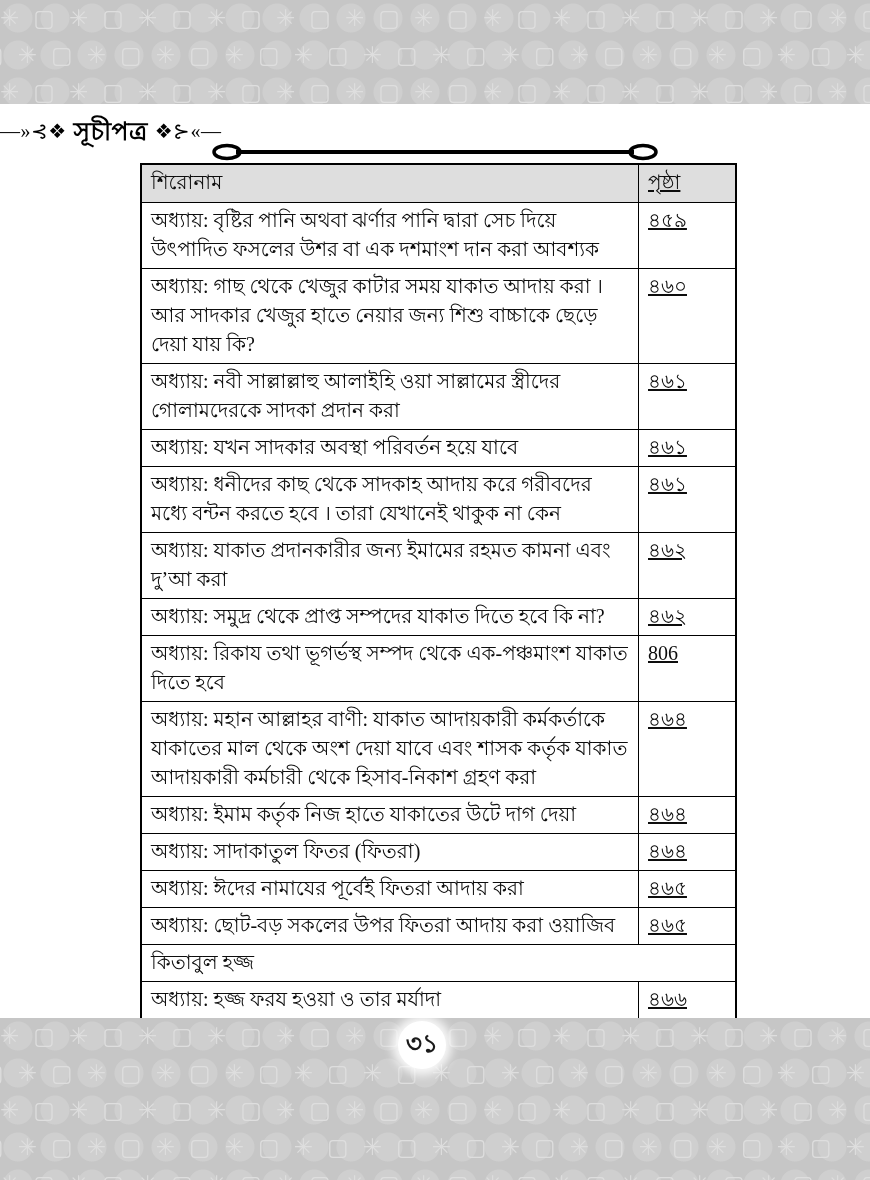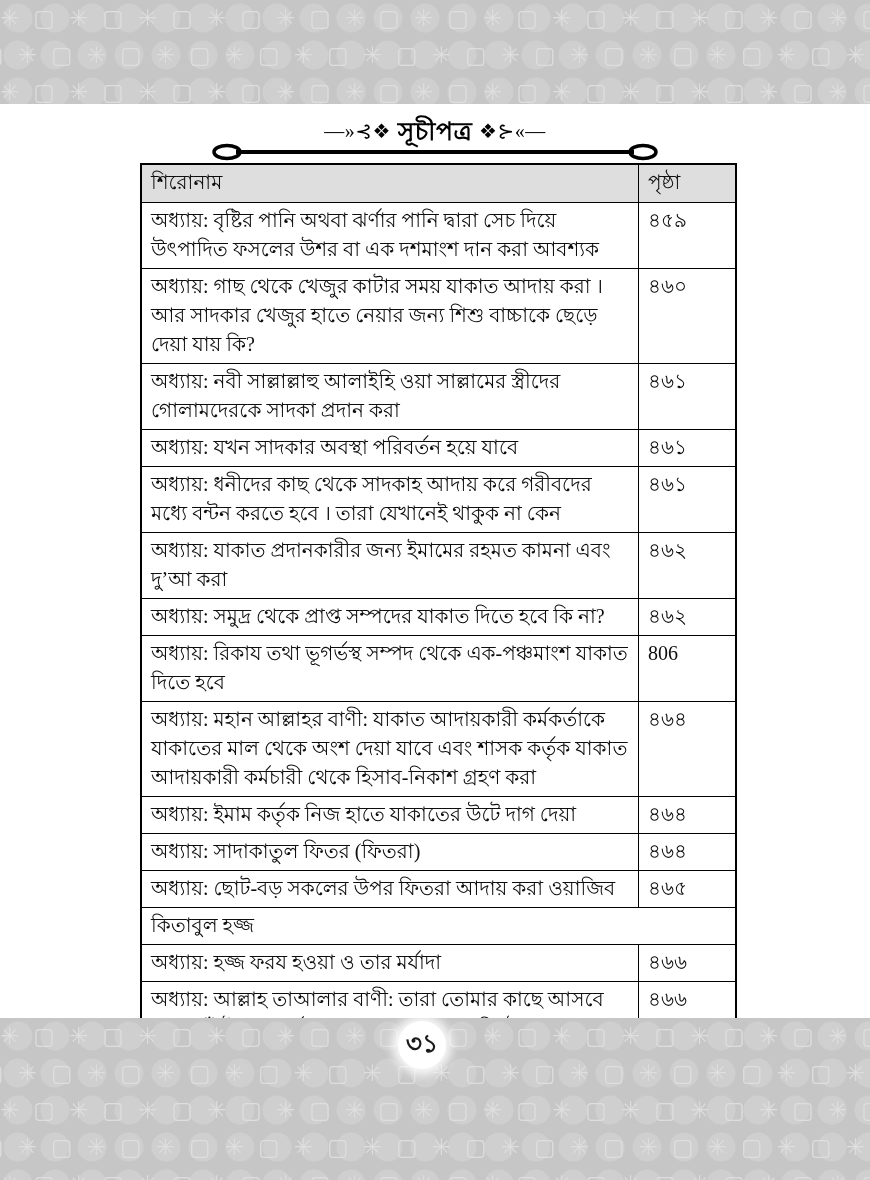--- a/index.html
+++ b/index.html
@@ -33,21 +33,21 @@
     position:absolute;left:398px;top:1021px;
     width:48px;height:48px;border-radius:50%;
     background:#ffffff;
     display:flex;align-items:center;justify-content:center;
     font-size:25px;font-weight:bold;color:#1a1a1a;
     box-shadow:0 0 10px 6px rgba(255,255,255,.85);
   }
   
   .title-row{
     position:absolute;top:112px;left:0;width:870px;
-    text-align:center;font-size:25px;font-weight:bold;color:#000;
+    font-size:25px;font-weight:bold;color:#000;
     letter-spacing:.5px;
   }
   .flourish{font-size:20px;font-weight:normal;position:relative;top:-2px;color:#000;}
   .divider-svg{position:absolute;top:142px;left:212px;}
   
   table.toc{
     position:absolute;left:140px;top:163px;width:597px;
     border-collapse:collapse;
     border:2.5px solid #000;
     table-layout:fixed;
@@ -55,21 +55,21 @@
   table.toc td, table.toc th{
     border:1.6px solid #000;
     padding:3px 9px 4px 9px;
     font-size:20px;line-height:29px;
     text-align:left;vertical-align:top;font-weight:normal;margin-left:10px;
   }
   table.toc th{
     background:#dedede;height:30px;
   }
   th.page-col, td.page-cell{
-    width:78px;text-align:right;padding-right:13px;white-space:nowrap;
+    width:78px;text-align:right;padding-right:13px;white-space:nowrap;text-decoration:underline;
   }
   td.section-cell{
     text-align:center;font-weight:bold;font-size:21px;padding:4px 0 5px 0;
   }
 </style>
 </head>
 <body>
 
 <div class="page">
 
@@ -137,20 +137,24 @@
         </tr>
         <tr>
           <td>অধ্যায়: ইমাম কর্তৃক নিজ হাতে যাকাতের উটে দাগ দেয়া</td>
           <td class="page-cell">৪৬৪</td>
         </tr>
         <tr>
           <td>অধ্যায়: সাদাকাতুল ফিতর (ফিতরা)</td>
           <td class="page-cell">৪৬৪</td>
         </tr>
         <tr>
+          <td>অধ্যায়: ঈদের নামাযের পূর্বেই ফিতরা আদায় করা</td>
+          <td class="page-cell">৪৬৫</td>
+        </tr>
+        <tr>
           <td>অধ্যায়: ছোট-বড় সকলের উপর ফিতরা আদায় করা ওয়াজিব</td>
           <td class="page-cell">৪৬৫</td>
         </tr>
         <tr>
           <td colspan="2" class="section-cell">কিতাবুল হজ্জ</td>
         </tr>
         <tr>
           <td>অধ্যায়: হজ্জ ফরয হওয়া ও তার মর্যাদা</td>
           <td class="page-cell">৪৬৬</td>
         </tr>

